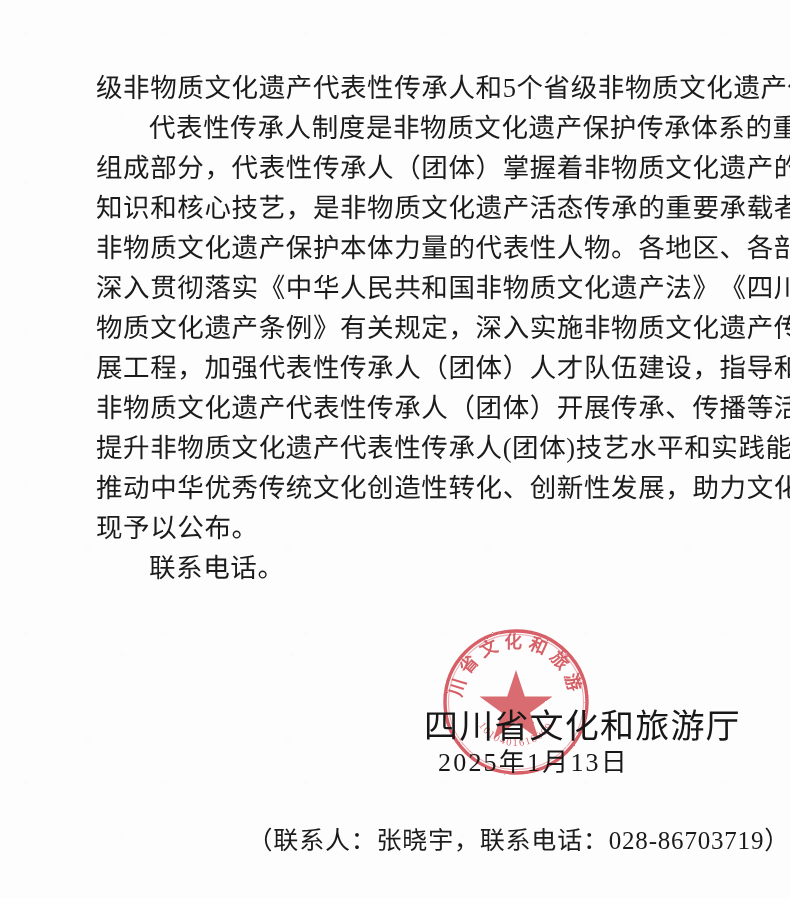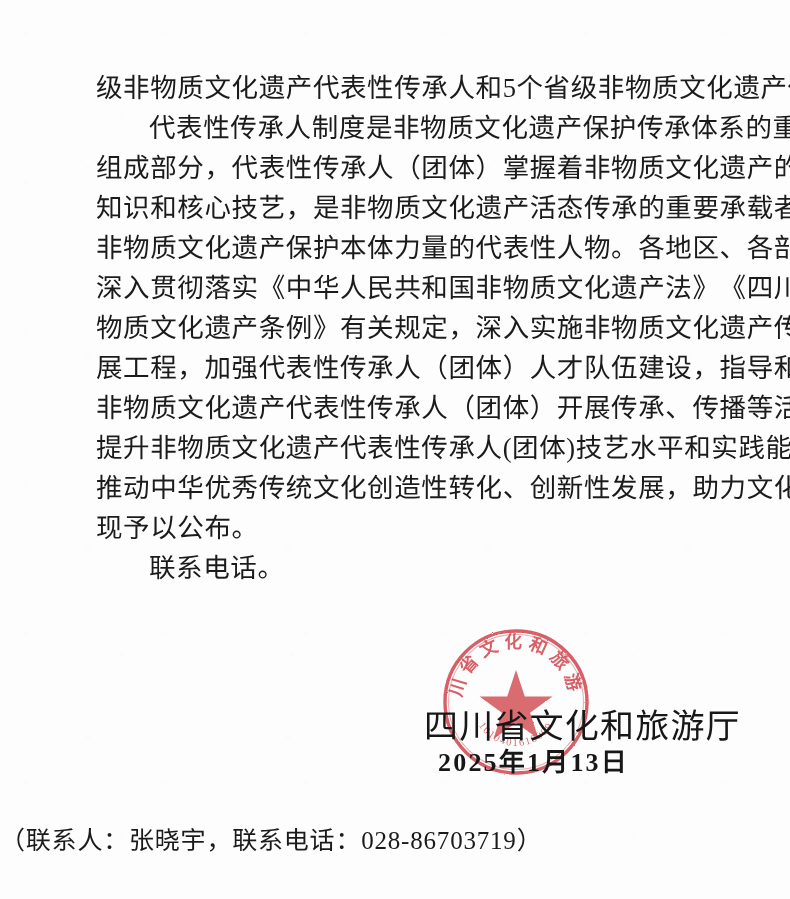--- a/index.html
+++ b/index.html
@@ -78,21 +78,20 @@
   .sign-date {
     position: absolute;
     left: 438px;
     top: 36px;
     font-size: 26px;
     line-height: 30px;
     letter-spacing: 2.2px;
     white-space: nowrap;
     color: #171717;
     z-index: 5;
-    font-weight: bold;
   }
 
   
   .seal {
     position: absolute;
     left: 442px;
     top: 628px;
     width: 148px;
     height: 148px;
     z-index: 3;
@@ -101,21 +100,21 @@
     pointer-events: none;
   }
   .seal svg { display: block; width: 148px; height: 148px; }
 
   
   .contact {
     position: absolute;
     left: 0;
     top: 824px;
     width: 790px;
-    text-align: left;
+    text-align: right;
     font-size: 25px;
     line-height: 34px;
     letter-spacing: 0.8px;
     color: #1b1b1b;
     white-space: nowrap;
   }
 
   
   .grain {
     position: absolute;

